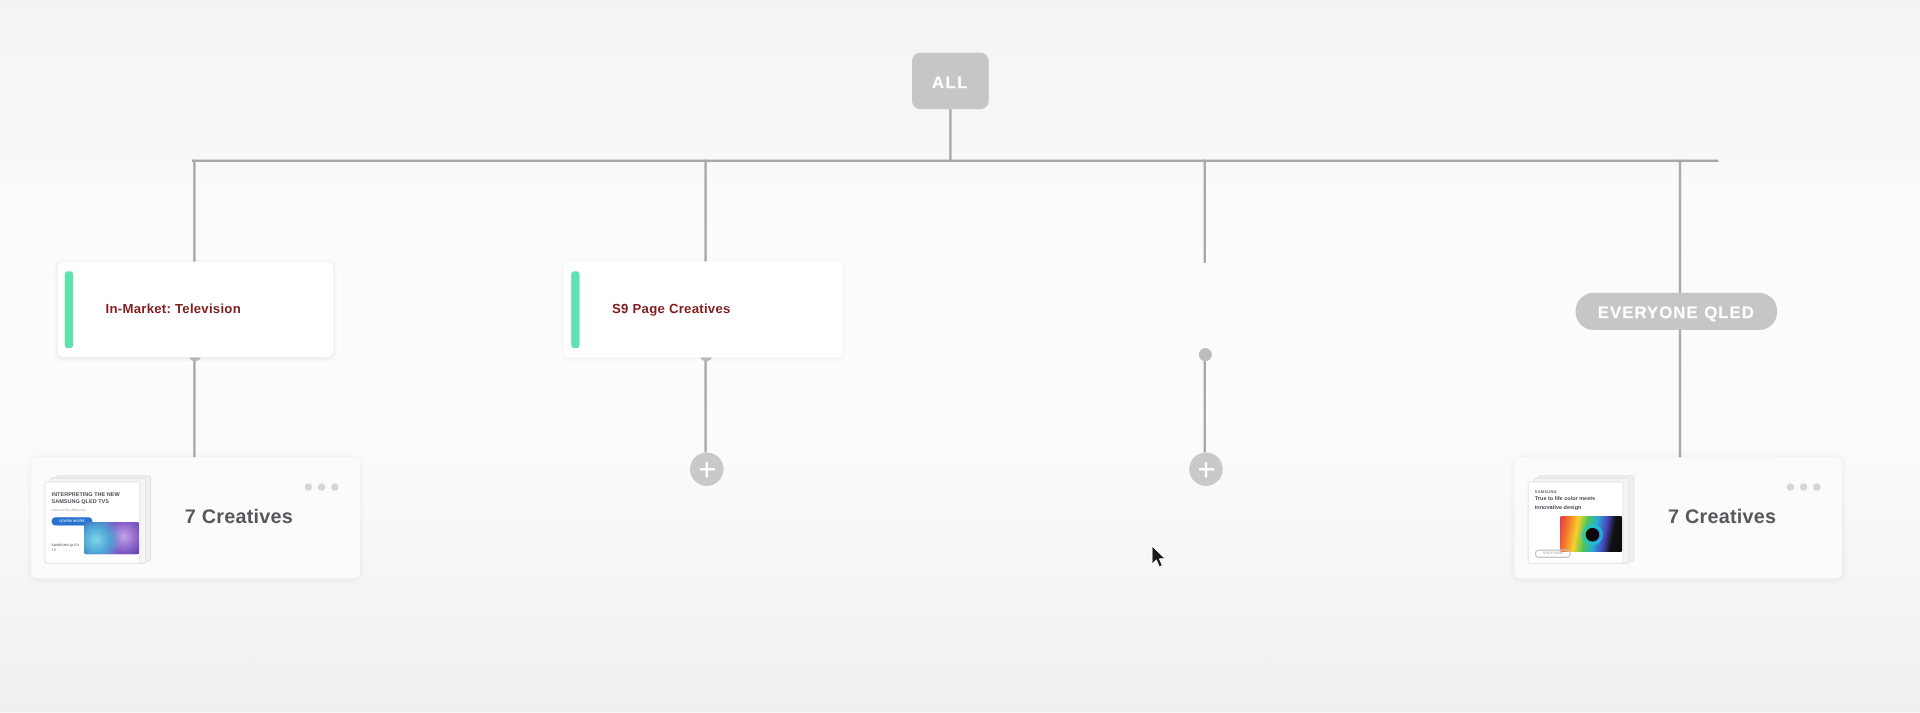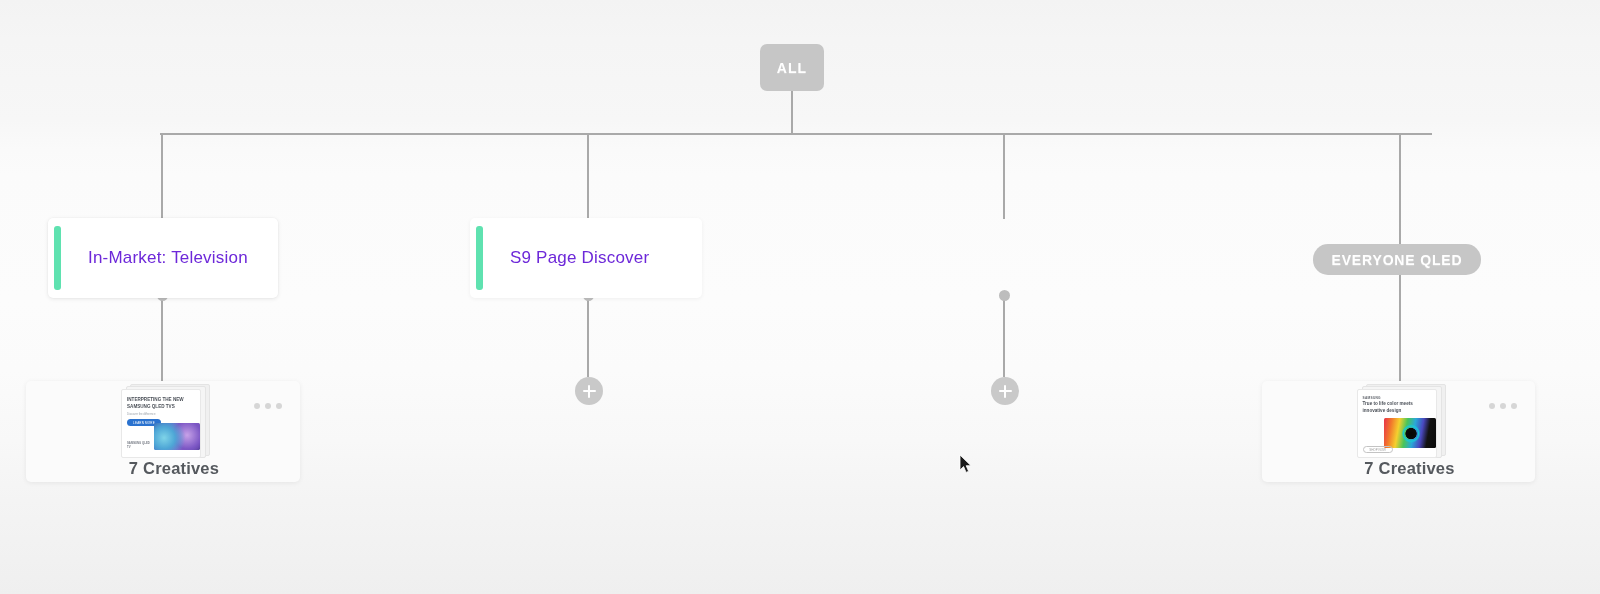--- a/index.html
+++ b/index.html
@@ -83,23 +83,23 @@
     left: 6px;
     top: 8px;
     width: 7px;
     height: 64px;
     background: #5fe2b0;
     border-radius: 3px;
   }
 
   .node .node-label {
     padding-left: 40px;
-    font-size: 17px;
-    font-weight: normal;
-    color: #6d28d9;
+    font-size: 11px;
+    font-weight: bold;
+    color: #7f1d1d;
     letter-spacing: 0.2px;
     white-space: nowrap;
   }
 
   #node-0 { left: 48px;  top: 218px; width: 230px; }
   #node-1 { left: 470px; top: 218px; width: 232px; }
   #node-2 { left: 888px; top: 218px; width: 232px; }
 
   
   #node-1 { box-shadow: 0 1px 4px rgba(0,0,0,0.055); }
@@ -136,21 +136,20 @@
   
   .creative-card {
     position: absolute;
     top: 381px;
     height: 101px;
     background: #fbfbfb;
     border-radius: 5px;
     box-shadow: 0 1px 5px rgba(0,0,0,0.07);
     display: flex;
     align-items: center;
-    flex-direction: column;
   }
 
   #creative-left  { left: 26px;   width: 274px; }
   #creative-right { left: 1262px; width: 273px; }
 
   .thumb-wrap {
     position: relative;
     width: 96px;
     height: 78px;
     margin-left: 10px;
@@ -317,21 +316,21 @@
 
   <div class="pill" id="all-badge">ALL</div>
 
   <div class="node" id="node-0">
     <div class="accent"></div>
     <div class="node-label">In-Market: Television</div>
   </div>
 
   <div class="node" id="node-1">
     <div class="accent"></div>
-    <div class="node-label">S9 Page Discover</div>
+    <div class="node-label">S9 Page Creatives</div>
   </div>
 
 
   <div class="pill" id="everyone-else-badge">EVERYONE QLED</div>
 
   <div class="plus-btn" style="left:575px; top:377px;"></div>
   <div class="plus-btn" style="left:991px; top:377px;"></div>
 
   <div class="creative-card" id="creative-left">
     <div class="thumb-wrap">

